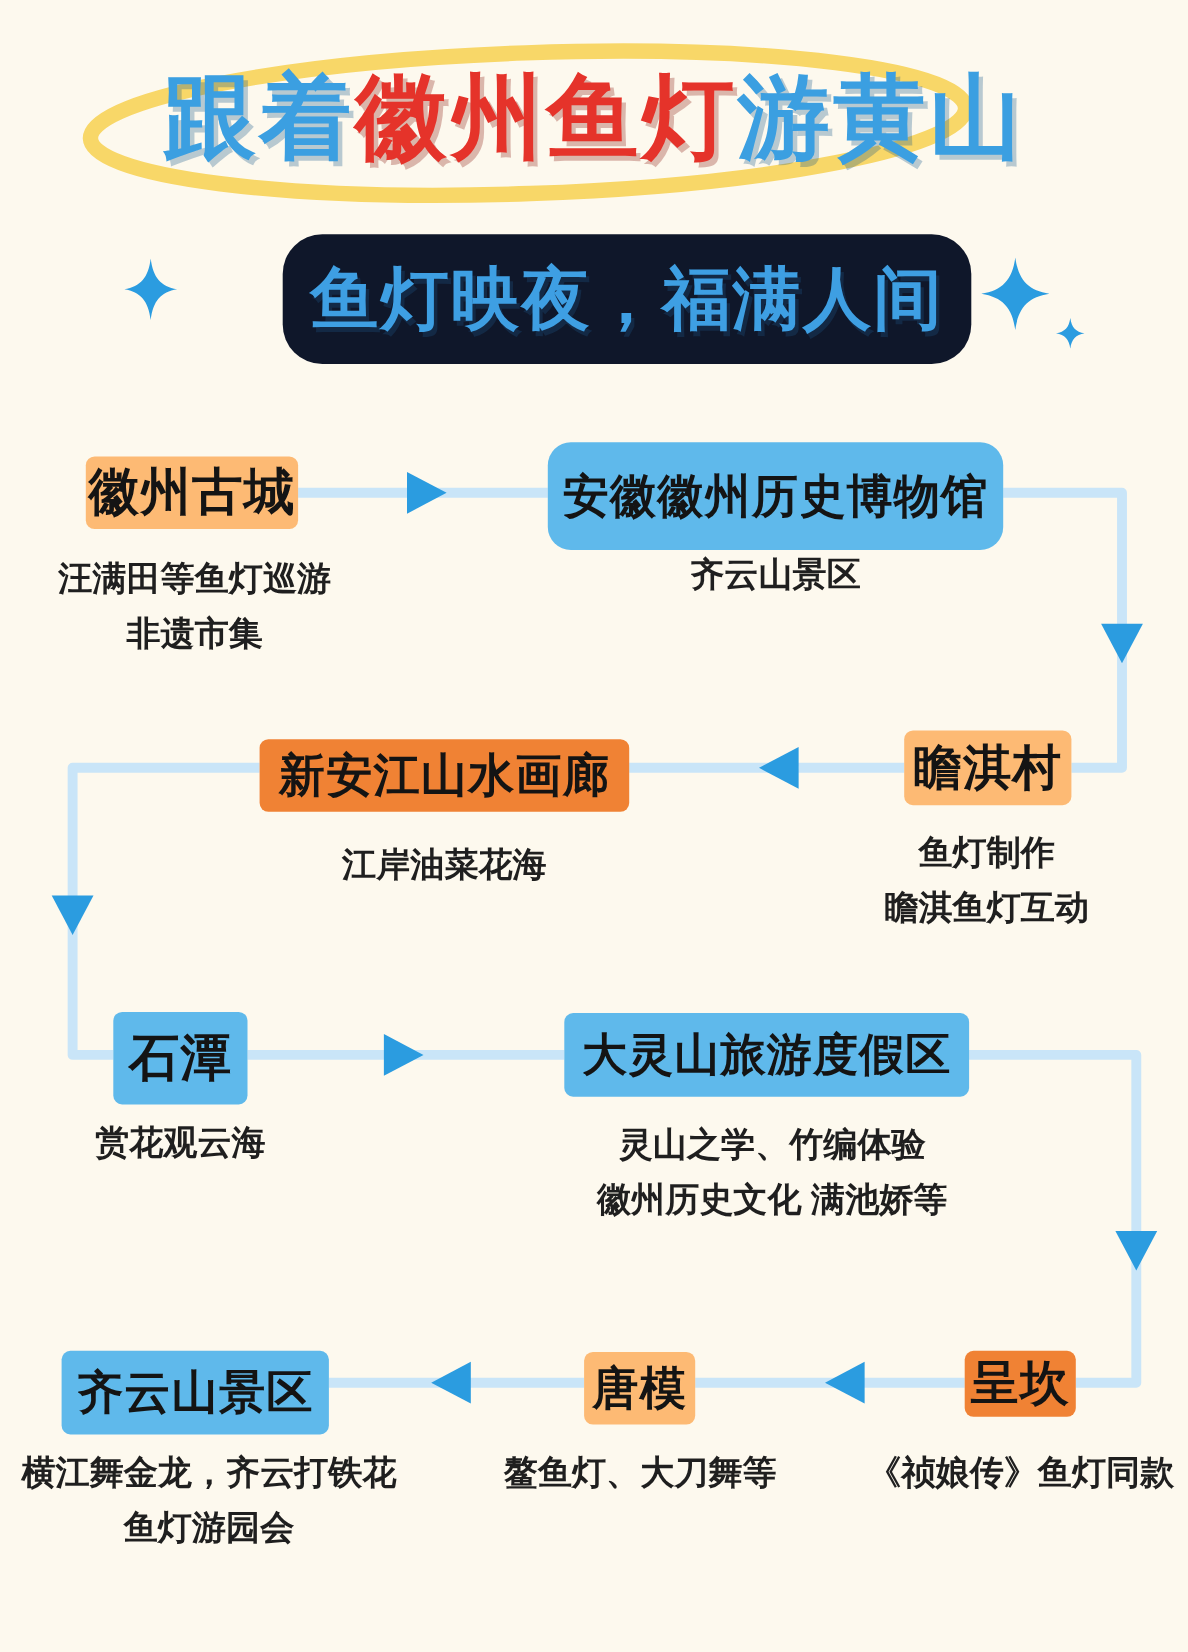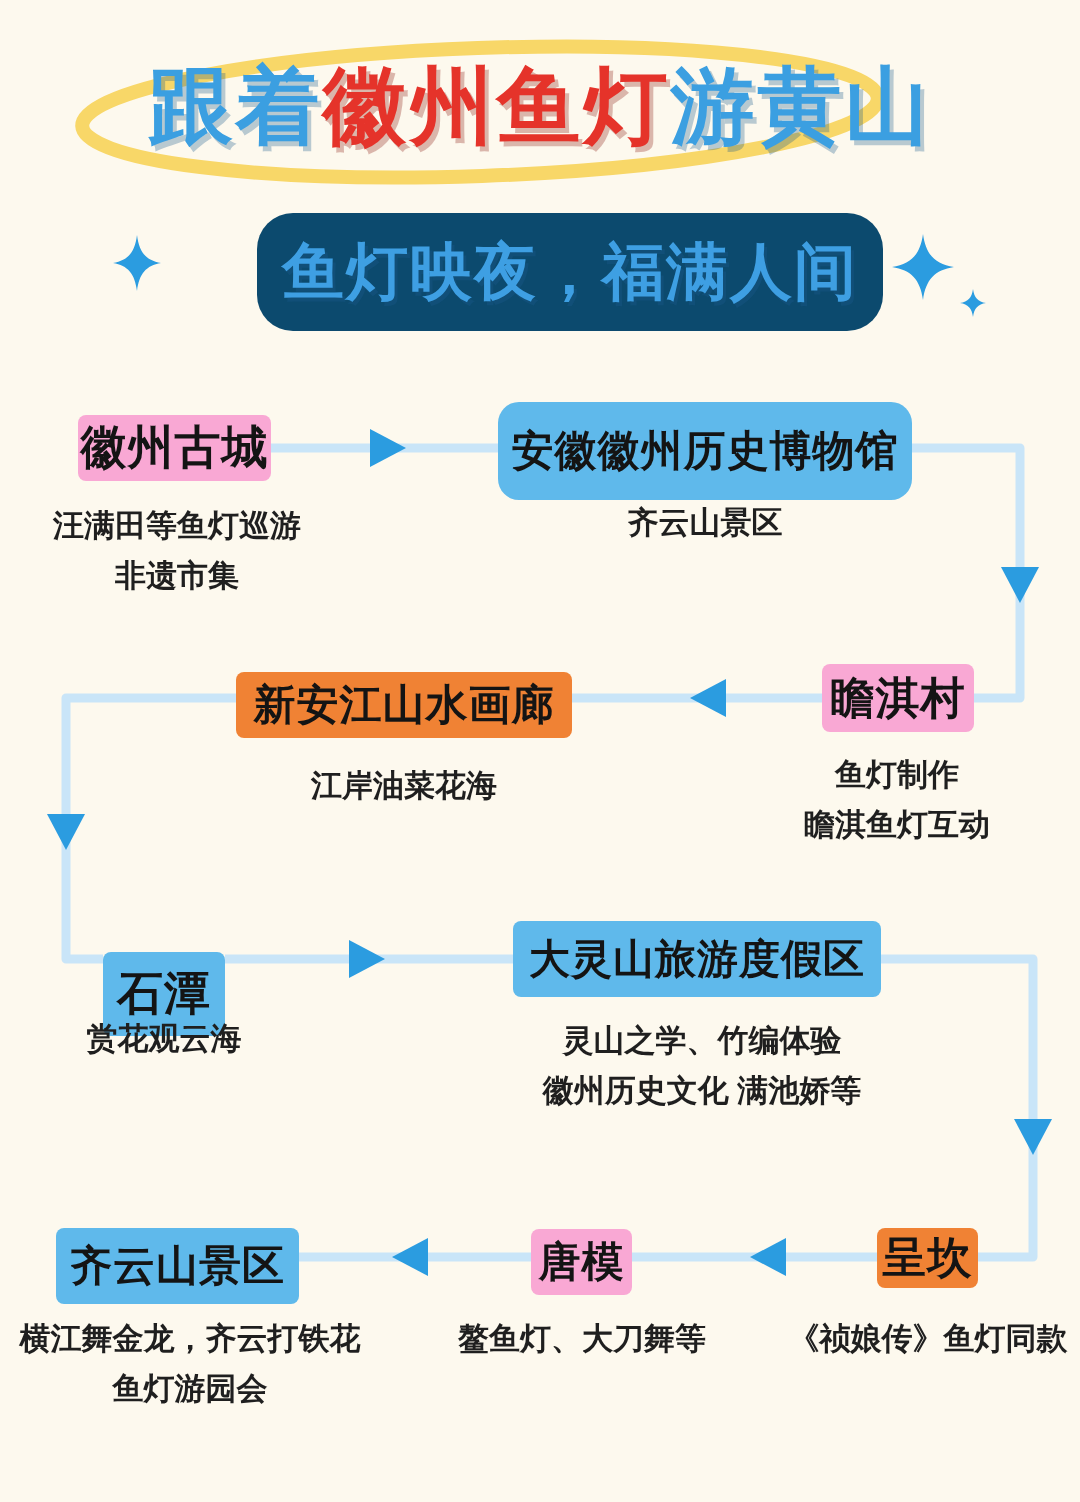--- a/index.html
+++ b/index.html
@@ -12,40 +12,40 @@
   .title-wrap{position:absolute;left:0;top:52px;width:1080px;text-align:center;z-index:3;}
   .title{
     font-size:84px;font-weight:900;letter-spacing:3px;line-height:1.3;white-space:nowrap;
   }
   .t-blue{color:#3B9FE1;text-shadow:4px 5px 0 rgba(26,90,140,.30);}
   .t-red{color:#E5332A;text-shadow:4px 5px 0 rgba(140,25,18,.30);}
   .ellipse-svg{position:absolute;left:55px;top:28px;z-index:2;}
   
   .subtitle{
     position:absolute;left:257px;top:213px;width:626px;height:118px;z-index:3;
-    background:#0c4a6e;border-radius:36px;
+    background:#0f172a;border-radius:36px;
     display:flex;align-items:center;justify-content:center;
     font-size:62px;font-weight:900;color:#3E9FE3;letter-spacing:2px;white-space:nowrap;
     text-shadow:3px 4px 0 rgba(30,95,150,.25);
   }
   .sparkle{position:absolute;z-index:3;}
   
   .node{
     position:absolute;z-index:4;border-radius:8px;
     display:flex;align-items:center;justify-content:center;
     font-weight:900;color:#141414;white-space:nowrap;letter-spacing:1px;
   }
-  .bg-yellow{background:#f9a8d4;}
+  .bg-yellow{background:#fdba74;}
   .bg-blue{background:#5FB9EB;}
   .bg-orange{background:#F08234;}
   .n0{left:78px;top:415px;width:193px;height:66px;font-size:46px;}
   .n1{left:498px;top:402px;width:414px;height:98px;font-size:42px;border-radius:21px;}
   .n2{left:822px;top:664px;width:152px;height:68px;font-size:44px;}
   .n3{left:236px;top:672px;width:336px;height:66px;font-size:42px;}
-  .n4{left:103px;top:920px;width:122px;height:84px;font-size:46px;margin-top:32px;}
+  .n4{left:103px;top:920px;width:122px;height:84px;font-size:46px;}
   .n5{left:513px;top:921px;width:368px;height:76px;font-size:41px;}
   .n6{left:877px;top:1228px;width:101px;height:60px;font-size:44px;}
   .n7{left:531px;top:1229px;width:101px;height:66px;font-size:42px;}
   .n8{left:56px;top:1228px;width:243px;height:76px;font-size:42px;}
   
   .note{
     position:absolute;z-index:4;transform:translateX(-50%);
     text-align:center;font-size:31px;font-weight:700;color:#1f1f1f;
     line-height:1.6;white-space:nowrap;
   }

